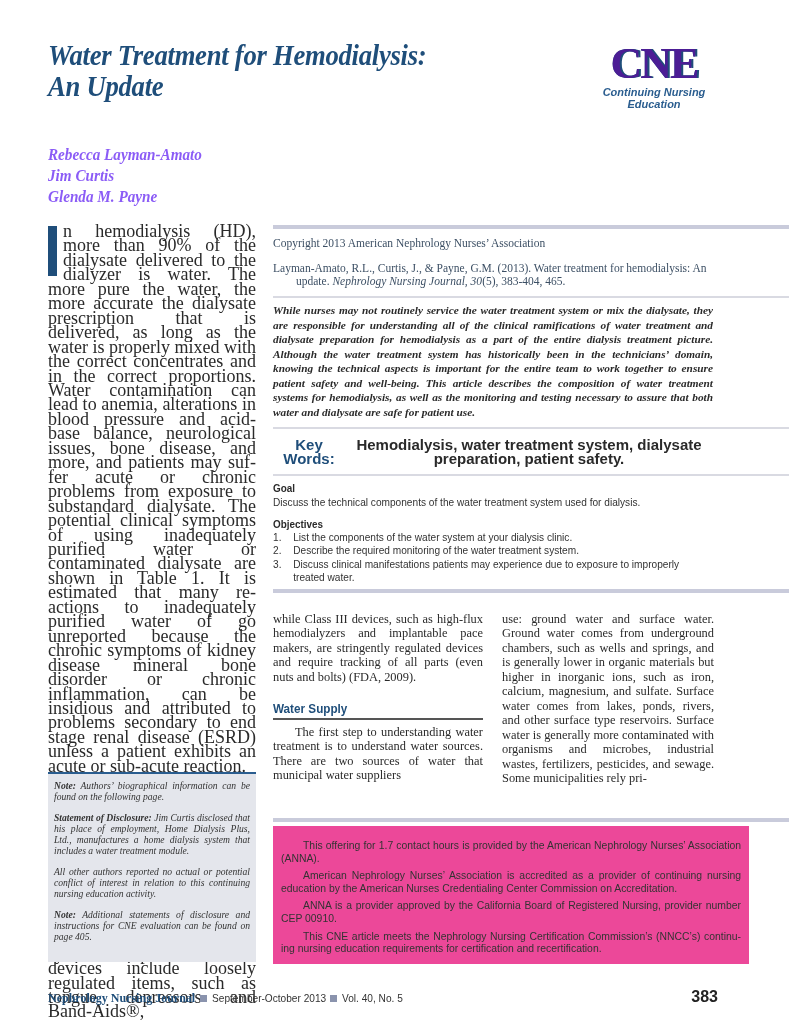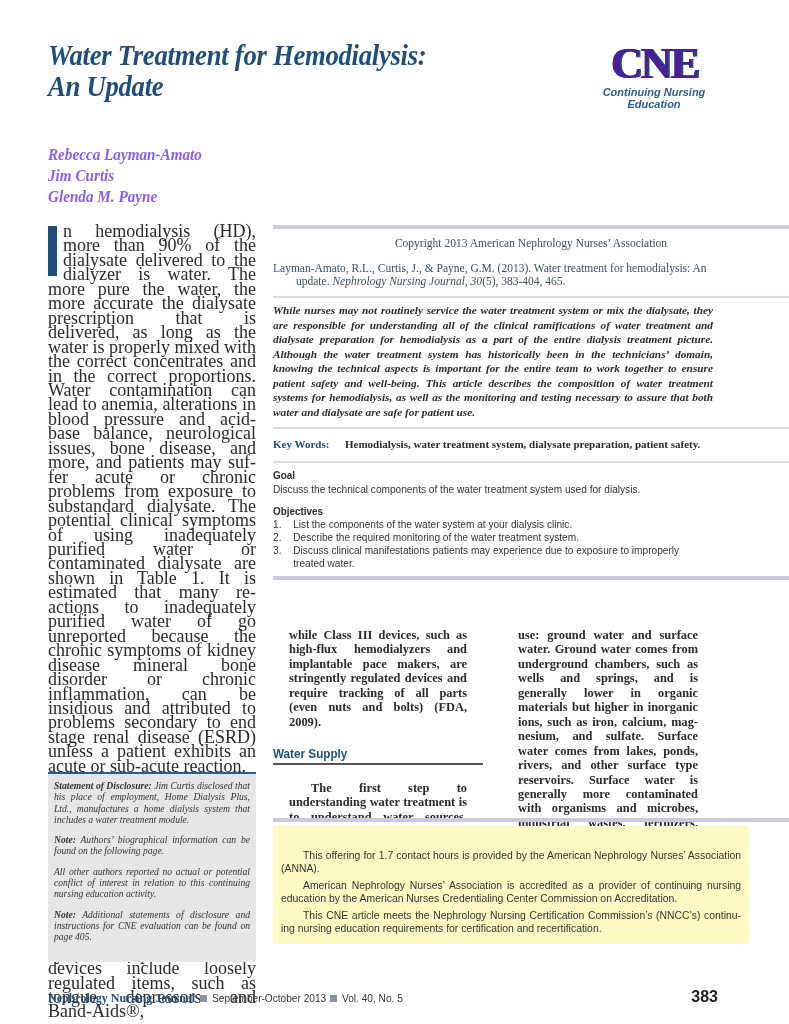--- a/index.html
+++ b/index.html
@@ -36,50 +36,50 @@
   .note-box { position: absolute; left: 48px; top: 772px; width: 208px; height: 190px;
     background: #e4e6ec; border-top: 2px solid #2a5d8f; box-sizing: border-box; padding: 6px 6px 0 6px;
     font-family: "Liberation Serif", serif; font-style: italic; font-size: 9.6px; line-height: 11.3px; color: #333; text-align: justify; }
   .note-box p { margin: 0 0 9px 0; }
   .note-box b { font-weight: bold; }
 
   
   .panel { position: absolute; left: 273px; top: 225px; width: 516px; }
   .rule-thick { height: 4px; background: #c9cbdb; }
   .rule-thin { height: 2px; background: #d9dae2; }
-  .copyright { font-family: "Liberation Serif", serif; font-size: 11.5px; color: #3c4f64; margin: 7px 0 0 0; line-height: 14px; text-align: center; }
+  .copyright { font-family: "Liberation Serif", serif; font-size: 11.5px; color: #3c4f64; margin: 7px 0 0 0; line-height: 14px; }
   .citation { font-family: "Liberation Serif", serif; font-size: 11.5px; color: #3c4f64; margin: 12px 0 0 0; line-height: 13px;
     padding-left: 23px; text-indent: -23px; width: 440px; }
   .citation i { font-style: italic; }
   .abstract { font-family: "Liberation Serif", serif; font-style: italic; font-weight: bold; font-size: 11.3px; line-height: 14.5px;
     color: #2a2a2a; margin: 5px 0 0 0; width: 440px; text-align: justify; }
-  .keywords { display: flex; font-family: Liberation Serif, serif; font-size: 11px; line-height: 13.5px; margin: 9px 0 9px 0; width: 440px; }
+  .keywords { display: flex; font-family: Liberation Sans, sans-serif; font-size: 15px; line-height: 13.5px; margin: 9px 0 9px 0; width: 440px; text-align: center; }
   .kw-label { color: #1f4e7a; font-weight: bold; width: 72px; flex: none; }
   .kw-value { font-weight: bold; color: #2a2a2a; }
   .goal-h, .obj-h { font-family: "Liberation Sans", sans-serif; font-weight: bold; font-size: 11px; color: #2a2a2a; margin: 6px 0 0 0; transform: scaleX(0.9); transform-origin: left; }
   .goal-t { font-family: "Liberation Sans", sans-serif; font-size: 11px; line-height: 14px; color: #333; margin: 1px 0 0 0; transform: scaleX(0.92); transform-origin: left; white-space: nowrap; }
   .obj-list { margin: 1px 0 0 0; padding: 0; list-style: none; font-family: "Liberation Sans", sans-serif; font-size: 11px; line-height: 13.3px; color: #333; width: 470px; }
   .obj-list li { display: flex; transform: scaleX(0.92); transform-origin: left; }
   .obj-num { width: 22px; flex: none; }
   .panel-bottom { height: 4px; background: #c9cbdb; margin-top: 5px; }
 
   
   .col-mid, .col-right { position: absolute; top: 612px; font-family: "Liberation Serif", serif; font-size: 12.4px; line-height: 14.45px; color: #2a2a2a; text-align: justify; }
   .col-mid { left: 273px; width: 210px; }
   .col-right { left: 502px; width: 212px; }
-  .col-mid p, .col-right p { margin: 16px; font-weight: bold; }
+  .col-mid p, .col-right p { margin: 0; }
   .section-head { font-family: "Liberation Sans", sans-serif; font-weight: bold; font-size: 13px; color: #1f4e7a; margin: 18px 0 5px 0;
     border-bottom: 2px solid #555; padding-bottom: 1px; transform-origin: left; }
   .section-head span { display: inline-block; transform: scaleX(0.9); transform-origin: left; }
   .indent { text-indent: 22px; }
 
   
   .accred { position: absolute; left: 273px; top: 818px; width: 516px; }
   .accred-rule { height: 4px; background: #c9cbdb; }
-  .accred-body { margin-top: 4px; background: #fef9c3; padding: 24px 8px 8px 8px; width: 460px; font-family: "Liberation Sans", sans-serif;
+  .accred-body { margin-top: 4px; background: #ec4899; padding: 14px 8px 8px 8px; width: 460px; font-family: "Liberation Sans", sans-serif;
     font-size: 10.4px; line-height: 12.6px; color: #333; text-align: justify; }
   .accred-body p { margin: 0 0 5px 0; text-indent: 22px; }
   .accred-body p:last-child { margin-bottom: 0; }
 
   
   .footer { position: absolute; left: 48px; top: 988px; width: 670px; display: flex; align-items: baseline; font-size: 11px; text-align: center; }
   .footer-journal { font-family: "Liberation Serif", serif; font-weight: bold; color: #1f4e7a; font-size: 12px; }
   .footer-sep { display: inline-block; width: 7px; height: 7px; background: #8a93ad; margin: 0 5px; }
   .footer-text { font-family: "Liberation Sans", sans-serif; color: #333; font-size: 11.5px; transform: scaleX(0.88); transform-origin: left; display: inline-block; white-space: nowrap; }
   .footer-page { margin-left: auto; font-family: "Liberation Sans", sans-serif; font-weight: bold; color: #222; font-size: 16px; }
@@ -105,22 +105,22 @@
   <div>Jim Curtis</div>
   <div>Glenda M. Payne</div>
 </div>
 
 <div class="col-left">
   <p><span class="dropcap"></span><span>n hemodialysis (HD), more than 90% of the dialysate delivered to the dialyzer is water. The more pure the water, the more accurate the dialy­sate prescription that is delivered, as long as the water is properly mixed with the correct concentrates and in the correct proportions. Water con­tamination can lead to anemia, alter­ations in blood pressure and acid-base balance, neurological issues, bone dis­ease, and more, and patients may suf­fer acute or chronic problems from exposure to substandard dialysate. The potential clinical symptoms of using inadequately purified water or contaminated dialysate are shown in Table 1. It is estimated that many re­actions to inadequately purified water of go unreported because the chronic symptoms of kidney disease mineral bone disorder or chronic inflamma­tion, can be insidious and attributed to problems secondary to end stage renal disease (ESRD) unless a patient exhibits an acute or sub-acute reaction.</span></p>
   <p class="indent">The Food and Drug Admini­stration (FDA) regulates dialysis water purification systems and classifies water systems, along with dialysis machines, as Class II medical devices (FDA, 2011). Class II devices require diligent tracking of critical compo­nents and a complaint investigation system in place. Class I devices include loosely regulated items, such as tongue depressors and Band-Aids®,</p>
 </div>
 
 <div class="note-box">
+  <p><b>Note:</b><span> Authors’ biographical information can be found on the following page.</span></p>
   <p><b>Statement of Disclosure:</b><span> Jim Curtis disclosed that his place of employment, Home Dialysis Plus, Ltd., manufactures a home dialysis system that includes a water treatment module.</span></p>
-  <p><b>Note:</b><span> Authors’ biographical information can be found on the following page.</span></p>
   <p>All other authors reported no actual or potential conflict of interest in relation to this continuing nursing education activity.</p>
   <p><b>Note:</b><span> Additional statements of disclosure and instructions for CNE evaluation can be found on page 405.</span></p>
 </div>
 
 <div class="panel">
   <div class="rule-thick"></div>
   <p class="copyright">Copyright 2013 American Nephrology Nurses’ Association</p>
   <p class="citation"><span>Layman-Amato, R.L., Curtis, J., &amp; Payne, G.M. (2013). Water treatment for hemodialy­sis: An update. </span><i>Nephrology Nursing Journal, 30</i><span>(5), 383-404, 465.</span></p>
   <div class="rule-thin" style="margin-top:8px;width:516px;"></div>
   <p class="abstract">While nurses may not routinely service the water treatment system or mix the dialysate, they are responsible for understanding all of the clinical ramifications of water treat­ment and dialysate preparation for hemodialysis as a part of the entire dialysis treat­ment picture. Although the water treatment system has historically been in the techni­cians’ domain, knowing the technical aspects is important for the entire team to work together to ensure patient safety and well-being. This article describes the composition of water treatment systems for hemodialysis, as well as the monitoring and testing neces­sary to assure that both water and dialysate are safe for patient use.</p>
@@ -158,20 +158,21 @@
 
 <div class="col-right">
   <p>use: ground water and surface water. Ground water comes from under­ground chambers, such as wells and springs, and is generally lower in organic materials but higher in inor­ganic ions, such as iron, calcium, mag­nesium, and sulfate. Surface water comes from lakes, ponds, rivers, and other surface type reservoirs. Surface water is generally more contaminated with organisms and microbes, indus­trial wastes, fertilizers, pesticides, and sewage. Some municipalities rely pri-</p>
 </div>
 
 <div class="accred">
   <div class="accred-rule"></div>
   <div class="accred-body">
     <p>This offering for 1.7 contact hours is provided by the American Nephrology Nurses’ Association (ANNA).</p>
     <p>American Nephrology Nurses’ Association is accredited as a provider of continuing nursing education by the American Nurses Credentialing Center Commission on Accreditation.</p>
+    <p>ANNA is a provider approved by the California Board of Registered Nursing, provider number CEP 00910.</p>
     <p>This CNE article meets the Nephrology Nursing Certification Commission’s (NNCC’s) continu­ing nursing education requirements for certification and recertification.</p>
   </div>
 </div>
 
 <div class="footer">
   <span class="footer-journal">Nephrology Nursing Journal</span>
   <span class="footer-sep"></span>
   <span class="footer-text"><span>September-October 2013</span></span>
   <span class="footer-sep" style="margin-left:-12px;"></span>
   <span class="footer-text"><span>Vol. 40, No. 5</span></span>

